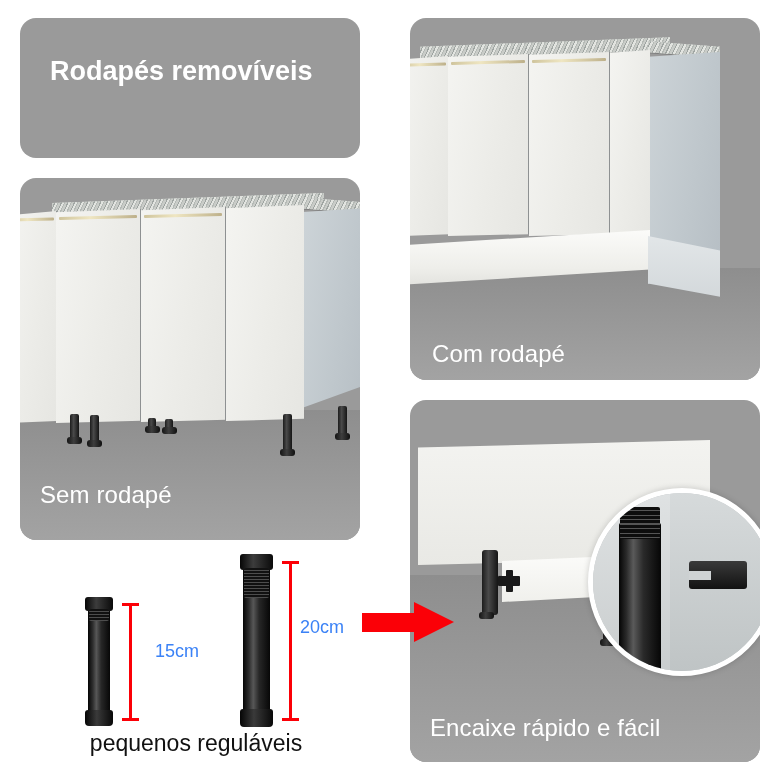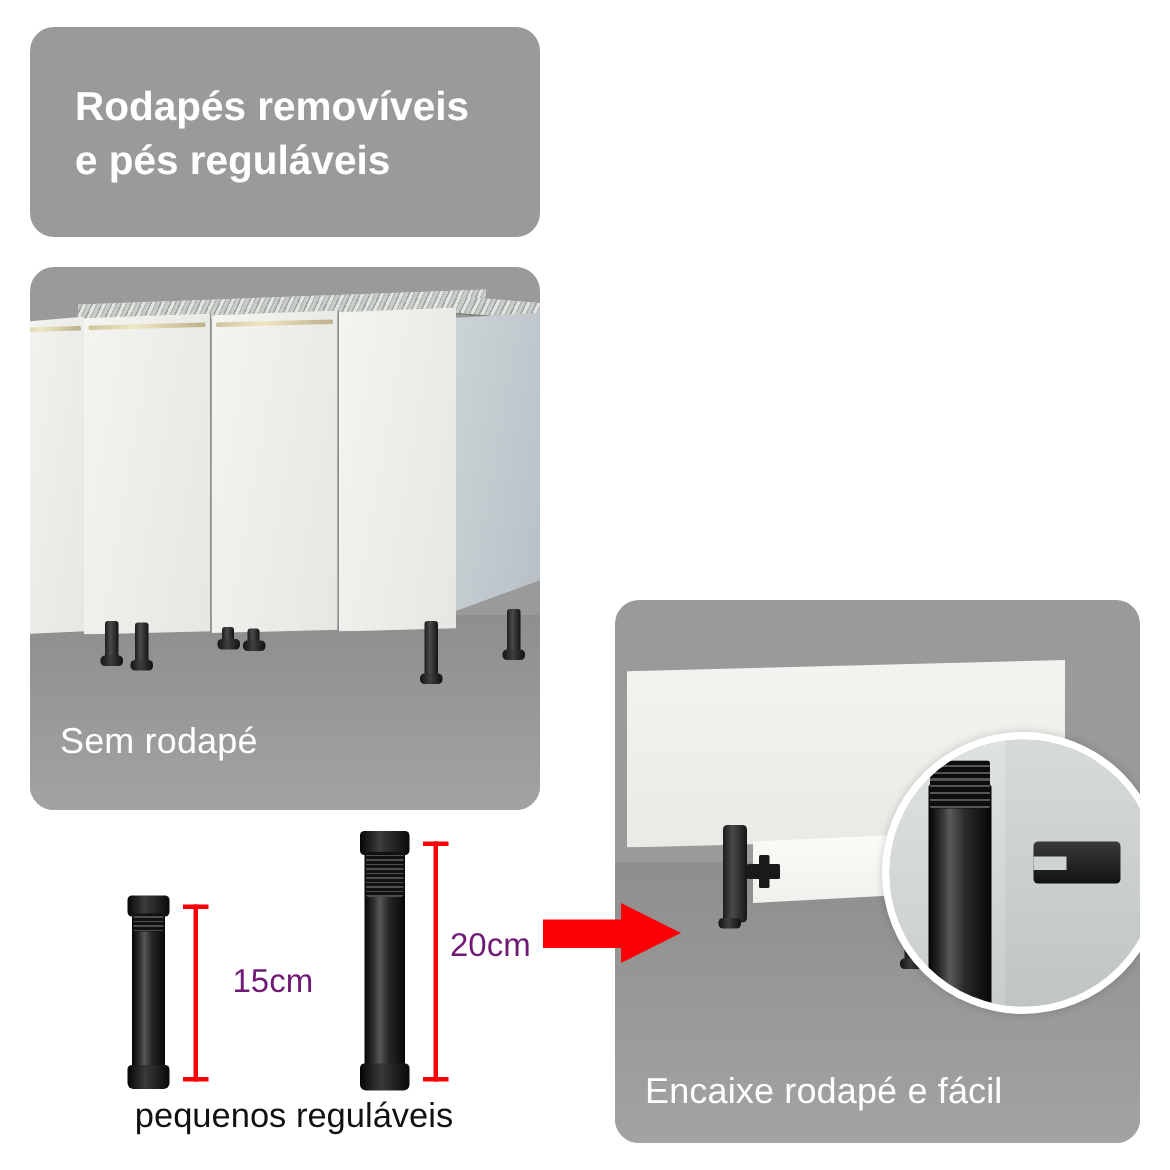--- a/index.html
+++ b/index.html
@@ -119,21 +119,21 @@
   .bigleg .foot{
     position:absolute;left:-3px;width:calc(100% + 6px);
     background:linear-gradient(90deg,#050505,#3a3a3a 42%,#080808);
     border-radius:3px 3px 4px 4px;
   }
 
   
   .dimline{position:absolute;background:#fb0007;width:3px;}
   .dimtick{position:absolute;background:#fb0007;height:3px;width:17px;}
   .dimlabel{
-    position:absolute;color:#701a75;font-size:22px;white-space:nowrap;
+    position:absolute;color:#3b82f6;font-size:18px;white-space:nowrap;
   }
 
   #legs-caption{
     position:absolute;left:0;top:700px;width:392px;
     text-align:center;color:#111;font-size:23px;line-height:1.28;
   }
 
   
   #arrow{position:absolute;left:362px;top:602px;width:92px;height:40px;}
   #arrow .bar{position:absolute;left:0;top:11px;width:56px;height:19px;background:#fb0007;}
@@ -191,21 +191,20 @@
   }
 </style>
 </head>
 <body>
 
 <div class="canvas">
 
   <div class="card" id="title-card">
     <div class="t">
       <span>Rodapés removíveis</span><br>
-      <span>e pés reguláveis</span>
     </div>
   </div>
 
   <div class="card" id="panel-sem">
 
     <div class="floor" style="left:0;top:232px;width:340px;height:130px;"></div>
 
     <div class="cab">
 
       <div class="counter" style="left:32px;top:20px;width:272px;height:13px;transform:skewY(-2.1deg);"></div>
@@ -226,20 +225,44 @@
       <div class="leg" style="left:70px;top:237px;height:28px;"></div>
       <div class="leg short" style="left:128px;top:240px;height:11px;"></div>
       <div class="leg short" style="left:145px;top:241px;height:11px;"></div>
       <div class="leg" style="left:263px;top:236px;height:38px;"></div>
       <div class="leg" style="left:318px;top:228px;height:30px;"></div>
     </div>
 
     <div class="caption" style="left:20px;top:303px;">Sem rodapé</div>
   </div>
 
+  <div class="card" id="panel-com">
+    <div class="floor" style="left:0;top:250px;width:350px;height:112px;"></div>
+
+    <div class="cab">
+      <div class="counter" style="left:10px;top:24px;width:250px;height:13px;transform:skewY(-2.2deg);"></div>
+      <div class="counter" style="left:238px;top:26px;width:72px;height:11px;transform:skewY(4.4deg);"></div>
+
+      <div class="sidepanel" style="left:238px;top:34px;width:72px;height:232px;clip-path:polygon(0 2%,100% 0,100% 86%,0 100%);"></div>
+
+      <div class="door" style="left:-10px;top:38px;width:48px;height:180px;clip-path:polygon(0 2%,100% 0,100% 99%,0 100%);"></div>
+      <div class="door" style="left:38px;top:36px;width:80px;height:182px;clip-path:polygon(0 1.5%,100% 0,100% 99%,0 100%);"></div>
+      <div class="door" style="left:119px;top:34px;width:80px;height:184px;clip-path:polygon(0 1.5%,100% 0,100% 99%,0 100%);"></div>
+      <div class="door" style="left:200px;top:32px;width:40px;height:186px;clip-path:polygon(0 1.5%,100% 0,100% 99%,0 100%);border-right:none;"></div>
+
+      <div class="handle" style="left:-8px;top:45px;width:44px;transform:rotate(-1.7deg);"></div>
+      <div class="handle" style="left:41px;top:43px;width:74px;transform:rotate(-1.7deg);"></div>
+      <div class="handle" style="left:122px;top:41px;width:74px;transform:rotate(-1.7deg);"></div>
+
+      <div class="plinth" style="left:-12px;top:212px;width:252px;height:55px;clip-path:polygon(0 28%,100% 0,100% 72%,0 100%);"></div>
+      <div class="plinth-side" style="left:238px;top:218px;width:72px;height:66px;clip-path:polygon(0 0,100% 22%,100% 92%,0 72%);"></div>
+    </div>
+
+    <div class="caption" style="left:22px;top:322px;">Com rodapé</div>
+  </div>
 
   <div class="card" id="panel-enc">
     <div class="floor" style="left:0;top:175px;width:350px;height:187px;"></div>
 
     <div class="panel-white-box" style="left:8px;top:40px;width:292px;height:125px;clip-path:polygon(0 6%,100% 0,100% 94%,0 100%);"></div>
 
     <div class="panel-white-skirt" style="left:92px;top:152px;width:205px;height:50px;clip-path:polygon(0 18%,100% 0,100% 78%,0 100%);"></div>
 
     <div class="leg" style="left:72px;top:150px;width:16px;height:65px;border-radius:3px;"></div>
     <div class="clip-tab" style="left:88px;top:176px;width:22px;height:10px;"></div>
@@ -251,21 +274,21 @@
       <div class="mag-inner">
         <div class="mag-bg-left"></div>
         <div class="mag-bg-right"></div>
         <div class="mag-post" style="left:26px;top:30px;width:42px;height:150px;"></div>
         <div class="mag-post-thread" style="left:27px;top:14px;width:40px;height:32px;"></div>
         <div class="mag-clip" style="left:96px;top:68px;width:58px;height:28px;"></div>
         <div class="mag-clip-notch" style="left:96px;top:78px;width:22px;height:9px;"></div>
       </div>
     </div>
 
-    <div class="caption" style="left:20px;top:314px;">Encaixe rodapé e fácil</div>
+    <div class="caption" style="left:20px;top:314px;">Encaixe rápido e fácil</div>
   </div>
 
   <div id="legs-area">
 
     <div class="bigleg" style="left:88px;top:56px;width:22px;height:120px;">
       <div class="shaft"></div>
       <div class="cap" style="top:-4px;height:14px;"></div>
       <div class="thread" style="top:8px;height:12px;"></div>
       <div class="foot" style="bottom:-5px;height:16px;"></div>
     </div>

